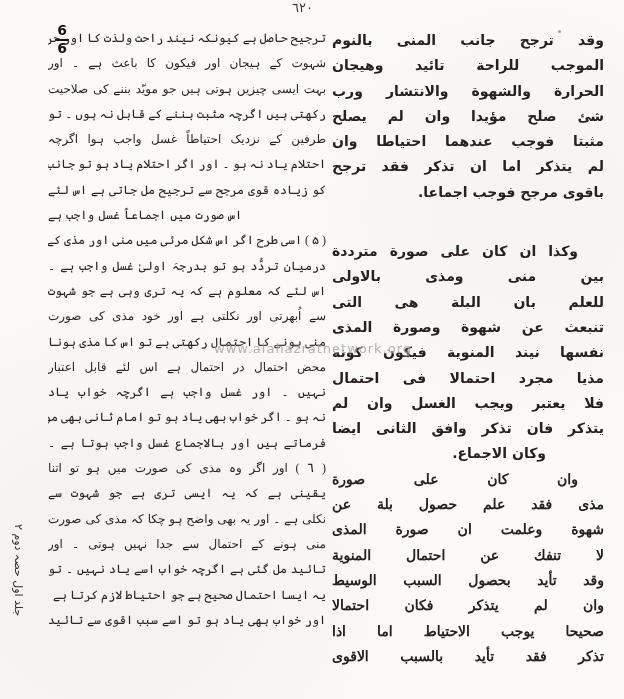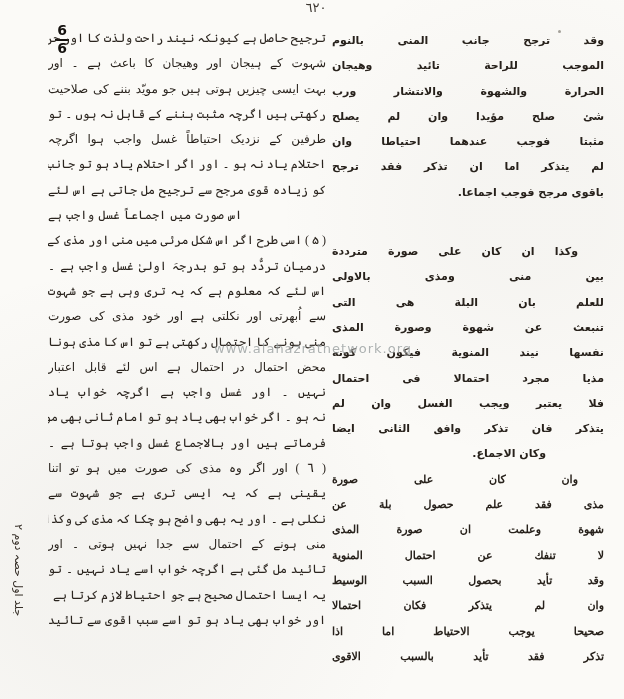--- a/index.html
+++ b/index.html
@@ -8,32 +8,32 @@
     position:relative;width:624px;height:699px;
     background:#fbfaf7;
     background-image:
       radial-gradient(circle at 18% 82%, rgba(120,115,105,0.05) 0 12%, transparent 40%),
       radial-gradient(circle at 85% 30%, rgba(120,115,105,0.04) 0 10%, transparent 35%);
     font-family:"DejaVu Sans", sans-serif;
     color:#241f1a;
   }
   .folio{
     position:absolute;top:0px;left:292px;width:48px;
-    text-align:center;font-size:13px;letter-spacing:2px;color:#3b352f;
+    text-align:left;font-size:13px;letter-spacing:2px;color:#3b352f;
   }
   .stamp{
     position:absolute;top:23px;left:53px;width:18px;
     text-align:center;font-weight:bold;font-size:14px;line-height:15px;color:#15120f;
   }
   .stamp .top{display:inline-block;border-bottom:2px solid #15120f;padding:0 2px 1px;}
   .stamp .bot{display:block;}
   .col{position:absolute;direction:rtl;}
   .arabic{
     top:28px;left:332px;width:272px;
-    font-size:11px;font-weight:bold;line-height:25.3px;color:#27211b;
+    font-size:14px;font-weight:bold;line-height:25.3px;color:#27211b;
   }
   .urdu{
     top:26px;left:48px;width:278px;
     font-size:12px;line-height:25.3px;color:#2b251f;font-family:Liberation Serif, serif;
   }
   .line{
     text-align:justify;text-align-last:justify;
     height:25.3px;overflow:hidden;white-space:nowrap;
   }
   .line.indent{text-indent:26px;}
@@ -98,39 +98,39 @@
         <div class="line">لا تنفك عن احتمال المنوية</div>
         <div class="line">وقد تأيد بحصول السبب الوسيط</div>
         <div class="line">وان لم يتذكر فكان احتمالا</div>
         <div class="line">صحيحا يوجب الاحتياط اما اذا</div>
         <div class="line">تذكر فقد تأيد بالسبب الاقوى</div>
       </div>
     </div>
 
   <div class="col urdu" id="urdu-col" lang="ur">
       <div class="line">ترجیح حاصل ہے کیونکہ نیند راحت ولذت کا اور حرارتُ و</div>
-      <div class="line">شہوت کے ہیجان اور وهيجان کا باعث ہے ۔ اور</div>
+      <div class="line">شہوت کے ہیجان اور فيكون کا باعث ہے ۔ اور</div>
       <div class="line">بہت ایسی چیزیں ہوتی ہیں جو مویّد بننے کی صلاحیت</div>
       <div class="line">رکھتی ہیں اگرچہ مثبت بننے کے قابل نہ ہوں ۔ تو</div>
       <div class="line">طرفین کے نزدیک احتیاطاً غسل واجب ہوا اگرچہ</div>
       <div class="line">احتلام یاد نہ ہو ۔ اور اگر احتلام یاد ہو تو جانب منی</div>
       <div class="line">کو زیادہ قوی مرجح سے ترجیح مل جاتی ہے اس لئے</div>
       <div class="line short upad">اس صورت میں اجماعاً غسل واجب ہے ۔</div>
       <div class="line">( ۵ ) اسی طرح اگر اس شکل مرئی میں منی اور مذی کے</div>
       <div class="line">درمیان تردُّد ہو تو بدرجہَ اولیٰ غسل واجب ہے ۔</div>
       <div class="line">اس لئے کہ معلوم ہے کہ یہ تری وہی ہے جو شہوت</div>
       <div class="line">سے اُبھرتی اور نکلتی ہے اور خود مذی کی صورت</div>
       <div class="line">منی ہونے کا احتمال رکھتی ہے تو اس کا مذی ہونا</div>
       <div class="line">محض احتمال در احتمال ہے اس لئے قابل اعتبار</div>
       <div class="line">نہیں ۔ اور غسل واجب ہے اگرچہ خواب یاد</div>
       <div class="line">نہ ہو ۔ اگر خواب بھی یاد ہو تو امام ثانی بھی موافقت</div>
       <div class="line">فرماتے ہیں اور بالاجماع غسل واجب ہوتا ہے ۔</div>
       <div class="line">( ۶ ) اور اگر وہ مذی کی صورت میں ہو تو اتنا</div>
       <div class="line">یقینی ہے کہ یہ ایسی تری ہے جو شہوت سے</div>
-      <div class="line">نکلی ہے ۔ اور یہ بھی واضح ہو چکا کہ مذی کی وكذا</div>
+      <div class="line">نکلی ہے ۔ اور یہ بھی واضح ہو چکا کہ مذی کی صورت</div>
       <div class="line">منی ہونے کے احتمال سے جدا نہیں ہوتی ۔ اور</div>
       <div class="line">تائید مل گئی ہے اگرچہ خواب اسے یاد نہیں ۔ تو</div>
       <div class="line">یہ ایسا احتمال صحیح ہے جو احتیاط لازم کرتا ہے ۔</div>
       <div class="line">اور خواب بھی یاد ہو تو اسے سبب اقوی سے تائید</div>
     </div>
 
   <div class="watermark">www.alahazratnetwork.org</div>
 
   <div class="margin-note" lang="ur">جلد اول حصہ دوم ۲</div>
 

